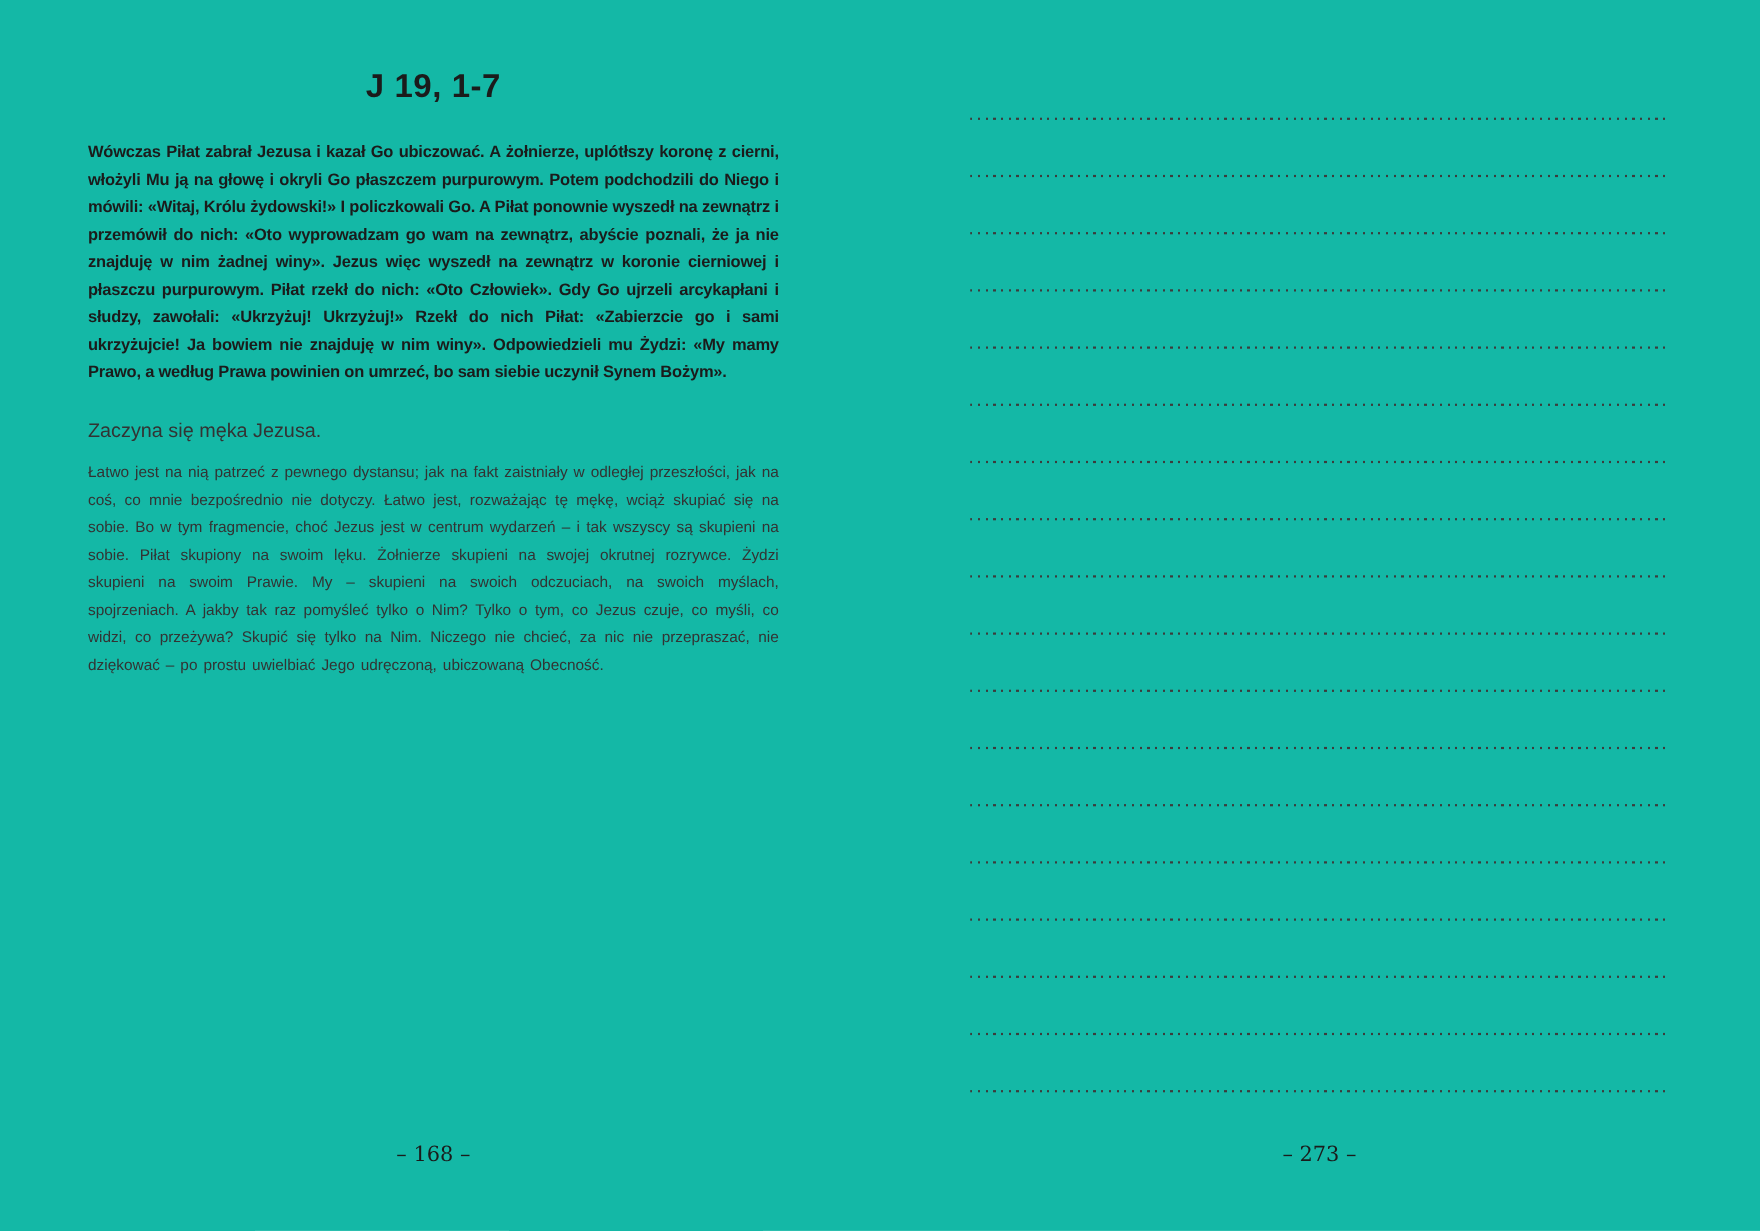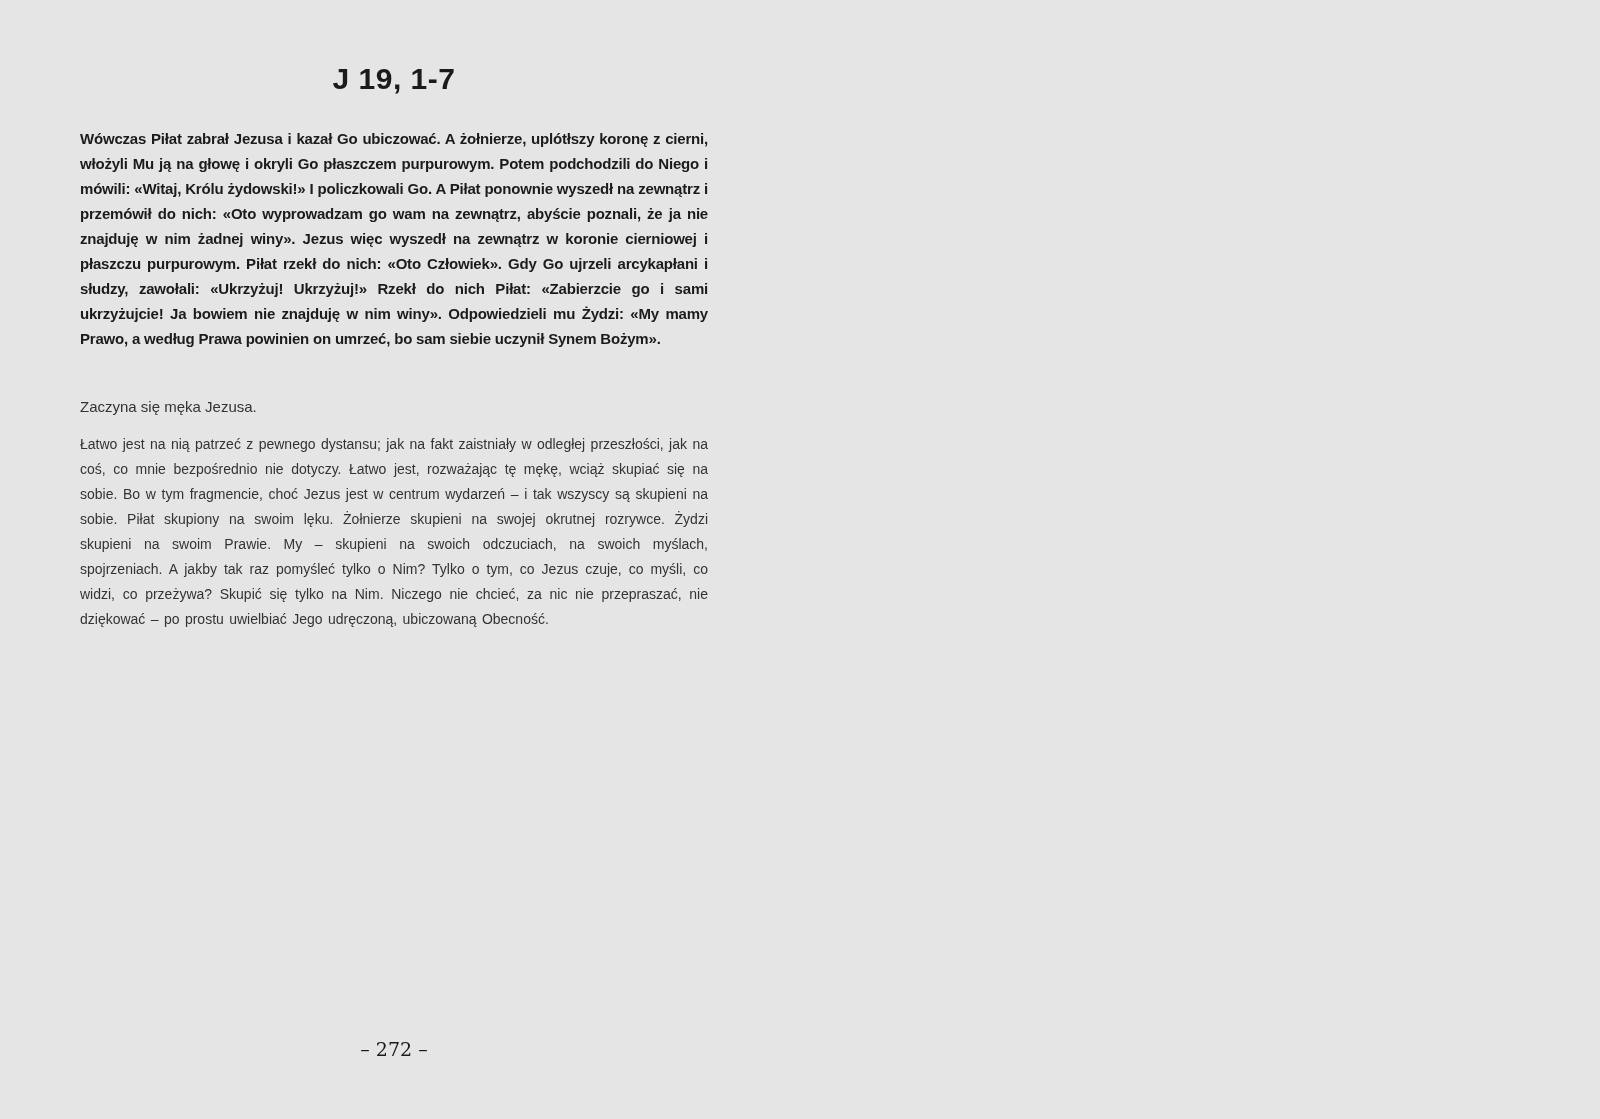--- a/index.html
+++ b/index.html
@@ -3,21 +3,21 @@
 <meta charset="utf-8">
 <style>
   * { margin: 0; padding: 0; box-sizing: border-box; }
   html, body {
     width: 1600px; height: 1119px;
     background: #ffffff;
     font-family: "Liberation Sans", sans-serif;
     color: #1e1e1e;
     overflow: hidden;
   }
-  .spread { position: relative; width: 1600px; height: 1119px; background: #e5e5e5; }
+  .spread { position: relative; width: 1600px; height: 1119px; background: #14b8a6; }
 
   
   .page-left {
     position: absolute; left: 80px; top: 0;
     width: 628px; height: 1119px;
   }
   .passage-title {
     margin-top: 62px;
     text-align: center;
     font-size: 30px;
@@ -28,22 +28,22 @@
   .scripture {
     margin-top: 30px;
     font-size: 15px;
     font-weight: 700;
     line-height: 25px;
     text-align: justify;
     letter-spacing: -0.2px;
     color: #1b1b1b;
   }
   .meditation-intro {
-    margin-top: 43px;
-    font-size: 15px;
+    margin-top: 28px;
+    font-size: 18px;
     line-height: 25px;
     color: #333333;
   }
   .meditation {
     margin-top: 13px;
     font-size: 14px;
     line-height: 25px;
     text-align: justify;
     word-spacing: 1.5px;
     color: #333333;
@@ -80,17 +80,41 @@
 
   <div class="page-left">
     <div class="passage-title">J 19, 1-7</div>
 
     <div class="scripture">Wówczas Piłat zabrał Jezusa i kazał Go ubiczować. A żołnierze, uplótłszy koronę z cierni, włożyli Mu ją na głowę i okryli Go płaszczem purpurowym. Potem podchodzili do Niego i mówili: «Witaj, Królu żydowski!» I policzkowali Go. A Piłat ponownie wyszedł na zewnątrz i przemówił do nich: «Oto wyprowadzam go wam na zewnątrz, abyście poznali, że ja nie znajduję w nim żadnej winy». Jezus więc wyszedł na zewnątrz w koronie cierniowej i płaszczu purpurowym. Piłat rzekł do nich: «Oto Człowiek». Gdy Go ujrzeli arcykapłani i słudzy, zawołali: «Ukrzyżuj! Ukrzyżuj!» Rzekł do nich Piłat: «Zabierzcie go i sami ukrzyżujcie! Ja bowiem nie znajduję w nim winy». Odpowiedzieli mu Żydzi: «My mamy Prawo, a według Prawa powinien on umrzeć, bo sam siebie uczynił Synem Bożym».</div>
 
     <div class="meditation-intro">Zaczyna się męka Jezusa.</div>
 
     <div class="meditation">Łatwo jest na nią patrzeć z pewnego dystansu; jak na fakt zaistniały w odległej przeszłości, jak na coś, co mnie bezpośrednio nie dotyczy. Łatwo jest, rozważając tę mękę, wciąż skupiać się na sobie. Bo w tym fragmencie, choć Jezus jest w centrum wydarzeń – i tak wszyscy są skupieni na sobie. Piłat skupiony na swoim lęku. Żołnierze skupieni na swojej okrutnej rozrywce. Żydzi skupieni na swoim Prawie. My – skupieni na swoich odczuciach, na swoich myślach, spojrzeniach. A jakby tak raz pomyśleć tylko o Nim? Tylko o tym, co Jezus czuje, co myśli, co widzi, co przeżywa? Skupić się tylko na Nim. Niczego nie chcieć, za nic nie przepraszać, nie dziękować – po prostu uwielbiać Jego udręczoną, ubiczowaną Obecność.</div>
 
-    <div class="page-number">– 272 –</div>
+    <div class="page-number">– 168 –</div>
   </div>
 
+  <div class="page-right">
+    <div class="notes-lines">
+        <div class="dotline"></div>
+        <div class="dotline"></div>
+        <div class="dotline"></div>
+        <div class="dotline"></div>
+        <div class="dotline"></div>
+        <div class="dotline"></div>
+        <div class="dotline"></div>
+        <div class="dotline"></div>
+        <div class="dotline"></div>
+        <div class="dotline"></div>
+        <div class="dotline"></div>
+        <div class="dotline"></div>
+        <div class="dotline"></div>
+        <div class="dotline"></div>
+        <div class="dotline"></div>
+        <div class="dotline"></div>
+        <div class="dotline"></div>
+        <div class="dotline"></div>
+      </div>
+
+    <div class="page-number">– 273 –</div>
+  </div>
 
 </div>
 
 </body></html>

